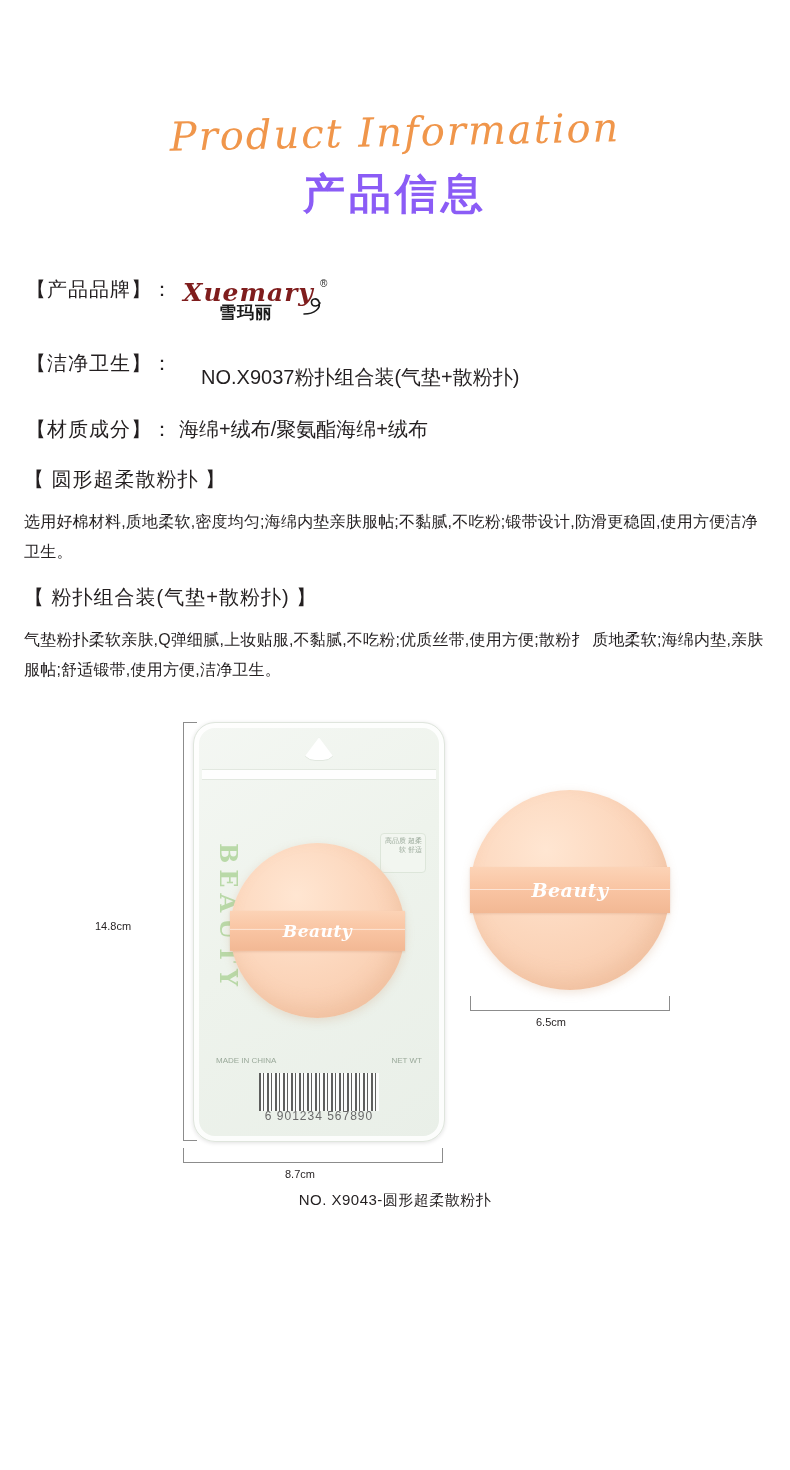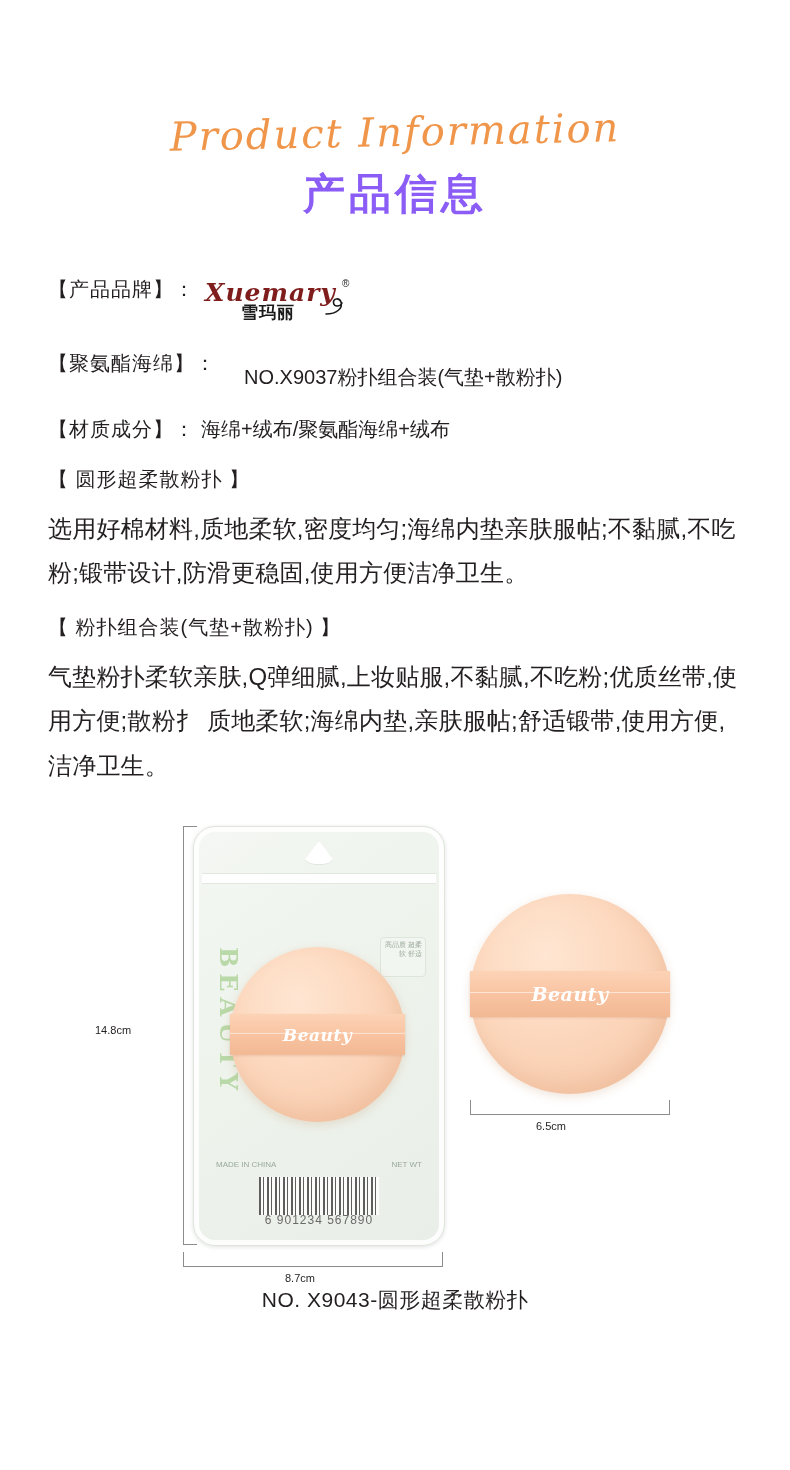--- a/index.html
+++ b/index.html
@@ -35,21 +35,21 @@
     margin-top: 10px;
     font-size: 42px;
     font-weight: bold;
     color: #8b5cf6;
     letter-spacing: 4px;
   }
 
   
   .specs {
     margin: 52px 0 0 0;
-    padding: 0 48px;
+    padding: 0 26px;
   }
   .spec-row {
     display: flex;
     align-items: flex-start;
     margin-bottom: 22px;
     font-size: 20px;
     line-height: 1.5;
   }
   .spec-label {
     white-space: nowrap;
@@ -105,31 +105,31 @@
   .brand-logo .brand-swirl {
     position: absolute;
     left: 118px;
     top: 22px;
     width: 22px;
     height: 22px;
   }
 
   
   .section {
-    padding: 0 48px;
+    padding: 0 24px;
     margin-top: 18px;
   }
   .section-title {
     font-size: 20px;
     letter-spacing: 1px;
     margin-bottom: 14px;
     color: #231f20;
   }
   .section-body {
-    font-size: 24px;
+    font-size: 16px;
     line-height: 1.85;
     color: #231f20;
     letter-spacing: 0.2px;
   }
 
   
   .product-area {
     position: relative;
     margin-top: 26px;
     height: 500px;
@@ -299,21 +299,21 @@
     font-size: 11px;
     color: #231f20;
   }
 
   .caption {
     position: absolute;
     left: 0;
     right: 0;
     bottom: 0;
     text-align: center;
-    font-size: 21px;
+    font-size: 15px;
     color: #231f20;
     letter-spacing: 0.5px;
   }
 </style>
 </head>
 <body>
 
 <div class="header">
   <div class="script">Product Information</div>
   <div class="cn-title">产品信息</div>
@@ -327,21 +327,21 @@
       <div class="brand-mark">Xuemary</div>
       <div class="brand-reg">®</div>
       <div class="brand-cn">雪玛丽</div>
       <svg class="brand-swirl" viewBox="0 0 22 22">
         <path d="M3 18 C14 18 20 12 18 6 C16.5 1.5 10 2 10.5 7 C11 11 17 11 19 7" fill="none" stroke="#1a1a1a" stroke-width="1.6" stroke-linecap="round"></path>
       </svg>
     </div>
   </div>
 
   <div class="spec-row">
-    <div class="spec-label">【聚氨酯海绵】：</div>
+    <div class="spec-label">【洁净卫生】：</div>
     <div class="spec-value">
       <span class="line2">NO.X9037粉扑组合装(气垫+散粉扑)</span>
     </div>
   </div>
 
   <div class="spec-row">
     <div class="spec-label">【材质成分】：</div>
     <div class="spec-value">海绵+绒布/聚氨酯海绵+绒布</div>
   </div>
 

